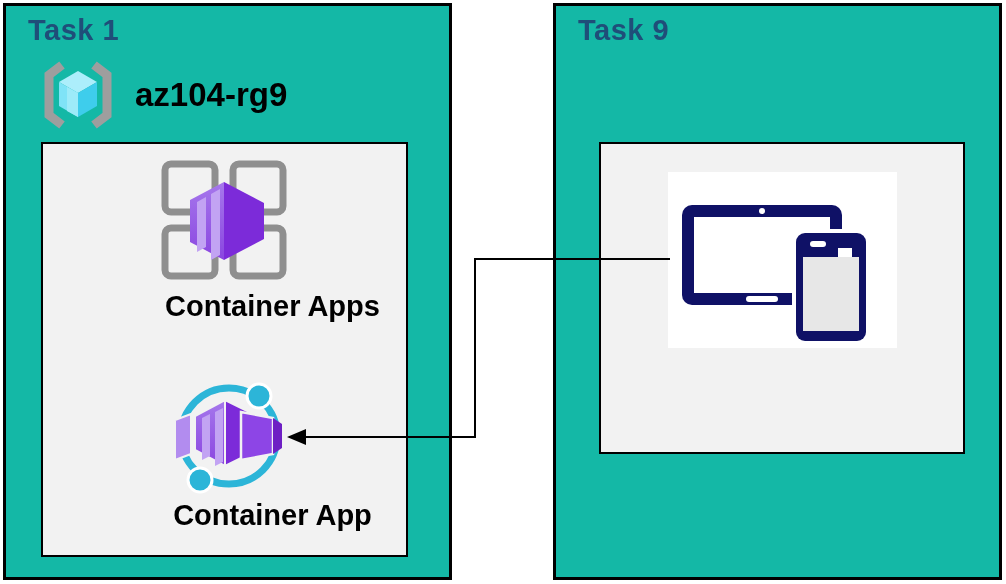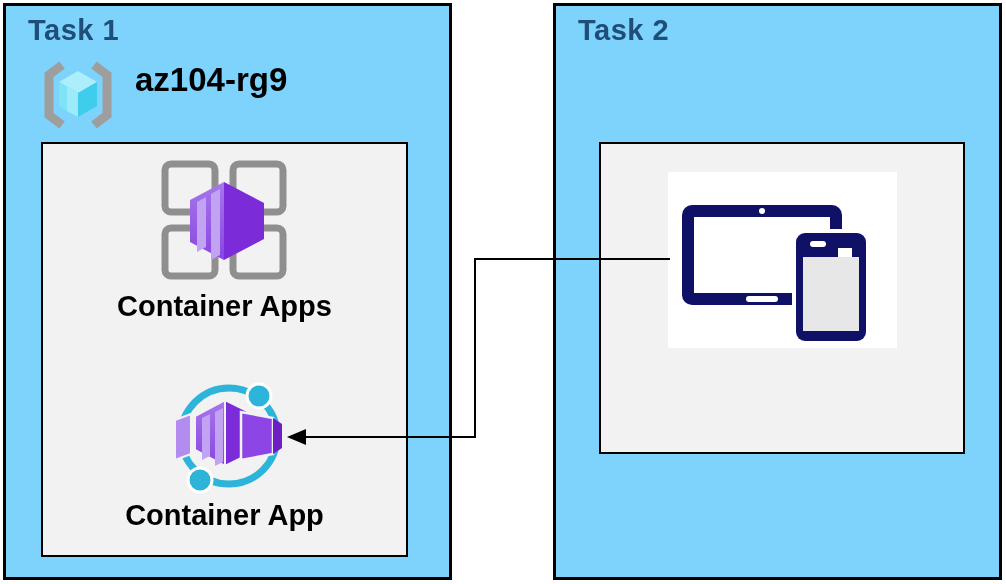--- a/index.html
+++ b/index.html
@@ -1,30 +1,30 @@
 <!DOCTYPE html>
 <html><head>
 <meta charset="utf-8">
 <style>
   html,body{margin:0;padding:0;}
   body{
     width:1006px;height:584px;position:relative;background:#ffffff;
     font-family:"Liberation Sans",sans-serif;overflow:hidden;
   }
-  .task-box{position:absolute;background:#7dd3fc;border:3px solid #000;box-sizing:content-box;}
+  .task-box{position:absolute;background:#14b8a6;border:3px solid #000;box-sizing:content-box;}
   #task1{left:3px;top:3px;width:443px;height:571px;}
   #task2{left:553px;top:3px;width:443px;height:571px;}
   .task-title{position:absolute;left:22px;top:8px;font-size:29px;font-weight:bold;color:#1f4e79;letter-spacing:.5px;}
-  .rg-row{position:absolute;left:33px;top:55px;display:flex;}
+  .rg-row{position:absolute;left:33px;top:55px;display:flex;align-items:center;}
   .rg-row svg{display:block;}
   .rg-name{margin-left:18px;font-size:33px;font-weight:bold;color:#000;}
   .inner-panel{position:absolute;background:#f2f2f2;border:2px solid #000;}
   #panel1{left:35px;top:136px;width:363px;height:411px;}
   #panel2{left:43px;top:136px;width:362px;height:308px;}
-  .panel-label{position:absolute;left:0;width:100%;text-align:center;font-size:29px;font-weight:bold;color:#000;line-height:36px;}
+  .panel-label{position:absolute;left:0;width:100%;text-align:center;font-size:29px;font-weight:bold;color:#000;line-height:36px;padding-left:48px;}
   #env-icon{position:absolute;left:118px;top:16px;}
   #env-label{top:144px;}
   #app-icon{position:absolute;left:126px;top:232px;}
   #app-label{top:353px;}
   #white-tile{position:absolute;left:67px;top:28px;width:229px;height:176px;background:#ffffff;}
   #devices-icon{position:absolute;left:14px;top:29px;}
   #test-label{top:231px;}
   #connector-overlay{position:absolute;left:0;top:0;z-index:10;pointer-events:none;}
 </style>
 </head>
@@ -84,21 +84,21 @@
       <polygon points="104,42 113,48 113,72 104,78" fill="#6e1fc4"></polygon>
       <circle cx="90" cy="20" r="12" fill="#2cb5d8" stroke="#fff" stroke-width="3"></circle>
       <circle cx="31" cy="104" r="12" fill="#2cb5d8" stroke="#fff" stroke-width="3"></circle>
     </svg>
 
     <div class="panel-label" id="app-label">Container App</div>
   </div>
 </div>
 
 <div class="task-box" id="task2">
-  <div class="task-title">Task 2</div>
+  <div class="task-title">Task 9</div>
 
   <div class="inner-panel" id="panel2">
     <div id="white-tile">
       <svg id="devices-icon" width="196" height="144" viewBox="0 0 196 144">
         <rect x="0" y="4" width="160" height="100" rx="10" fill="#0f1166"></rect>
         <rect x="12" y="16" width="136" height="76" fill="#ffffff"></rect>
         <circle cx="80" cy="10" r="3" fill="#ffffff"></circle>
         <rect x="64" y="95" width="32" height="6" rx="3" fill="#ffffff"></rect>
         <rect x="110" y="28" width="78" height="116" rx="12" fill="#ffffff"></rect>
         <rect x="114" y="32" width="70" height="108" rx="9" fill="#0f1166"></rect>

